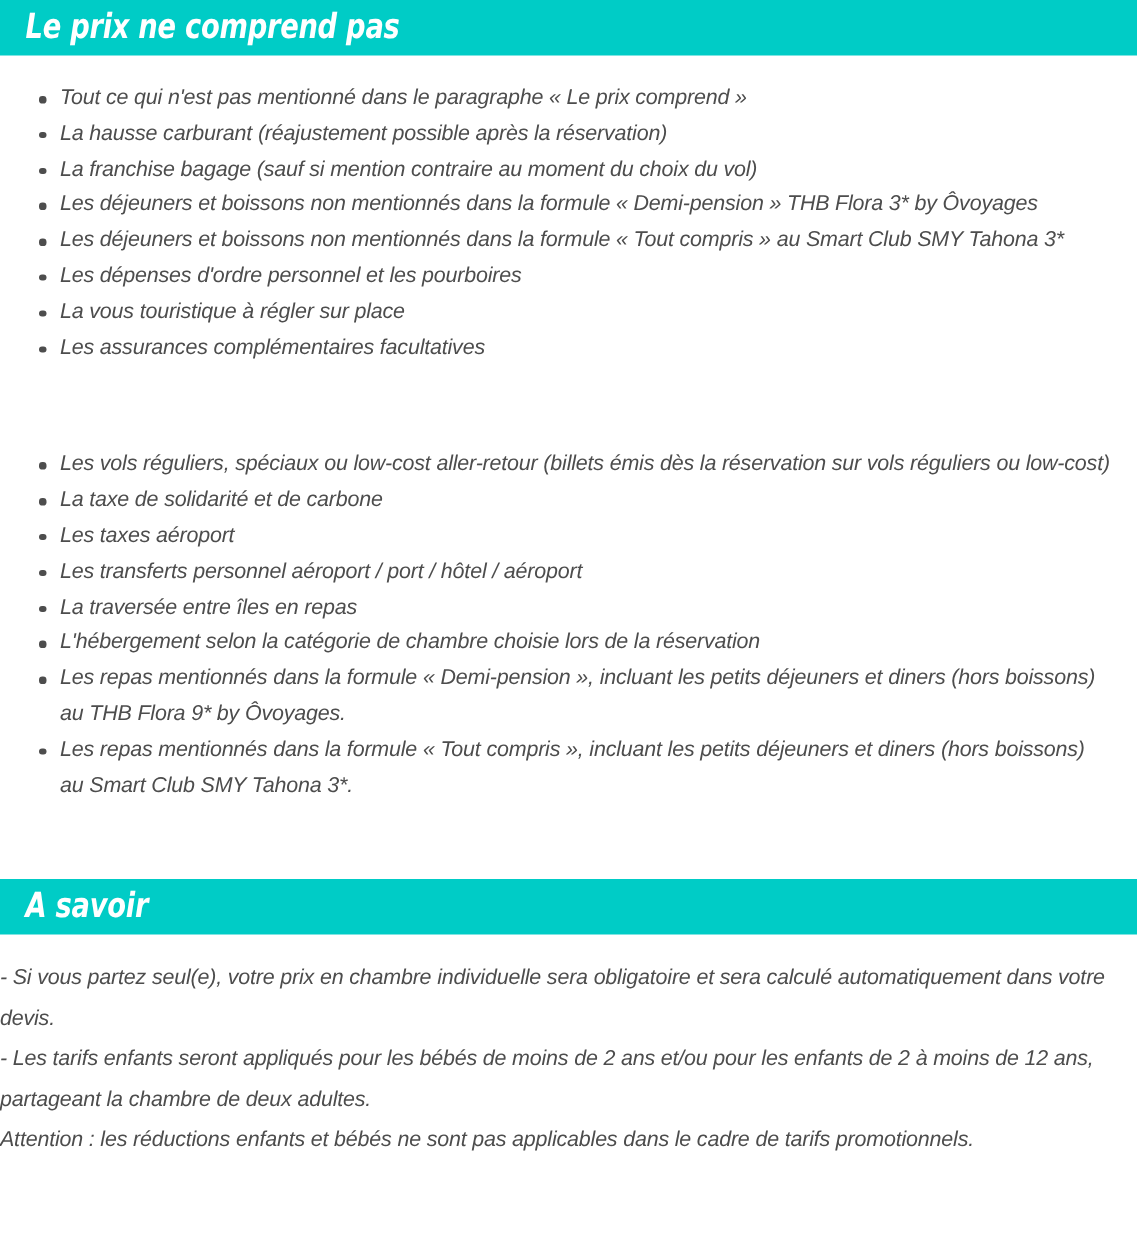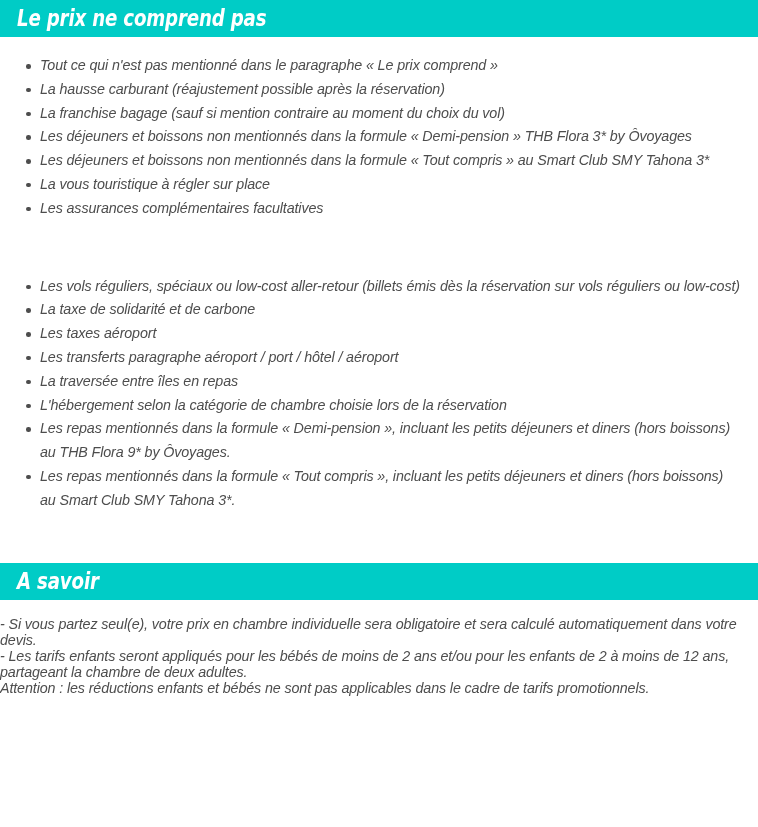--- a/index.html
+++ b/index.html
@@ -82,52 +82,53 @@
   
   .notes-block {
     padding-top: 16px;
     padding-left: 0px;
     padding-right: 10px;
   }
   .notes-block p {
     margin: 0;
     font-style: italic;
     font-size: 14.3px;
-    line-height: 16px;
+    line-height: 27px;
     color: #4d4d4d;
     letter-spacing: -0.12px;
   }
 </style>
 </head>
 <body>
 
 <div class="page">
 
   <div class="section-banner">
     <span class="banner-title">Le prix ne comprend pas</span>
   </div>
 
   <ul class="bullet-list list-block-1">
     <li>Tout ce qui n'est pas mentionné dans le paragraphe « Le prix comprend »</li>
     <li>La hausse carburant (réajustement possible après la réservation)</li>
     <li>La franchise bagage (sauf si mention contraire au moment du choix du vol)</li>
     <li>Les déjeuners et boissons non mentionnés dans la formule « Demi-pension » THB Flora 3* by Ôvoyages</li>
     <li>Les déjeuners et boissons non mentionnés dans la formule « Tout compris » au Smart Club SMY Tahona 3*</li>
+    <li>Les dépenses d'ordre personnel et les pourboires</li>
     <li>La vous touristique à régler sur place</li>
     <li>Les assurances complémentaires facultatives</li>
   </ul>
 
   <div class="gap-after-list-1"></div>
 
 
   <ul class="bullet-list list-block-2">
     <li>Les vols réguliers, spéciaux ou low-cost aller-retour (billets émis dès la réservation sur vols réguliers ou low-cost)</li>
     <li>La taxe de solidarité et de carbone</li>
     <li>Les taxes aéroport</li>
-    <li>Les transferts paragraphe aéroport / port / hôtel / aéroport</li>
+    <li>Les transferts personnel aéroport / port / hôtel / aéroport</li>
     <li>La traversée entre îles en repas</li>
     <li>L'hébergement selon la catégorie de chambre choisie lors de la réservation</li>
     <li>Les repas mentionnés dans la formule « Demi-pension », incluant les petits déjeuners et diners (hors boissons) au THB Flora 9* by Ôvoyages.</li>
     <li>Les repas mentionnés dans la formule « Tout compris », incluant les petits déjeuners et diners (hors boissons) au Smart Club SMY Tahona 3*.</li>
   </ul>
 
   <div class="gap-after-list-2"></div>
 
   <div class="section-banner">
     <span class="banner-title">A savoir</span>

